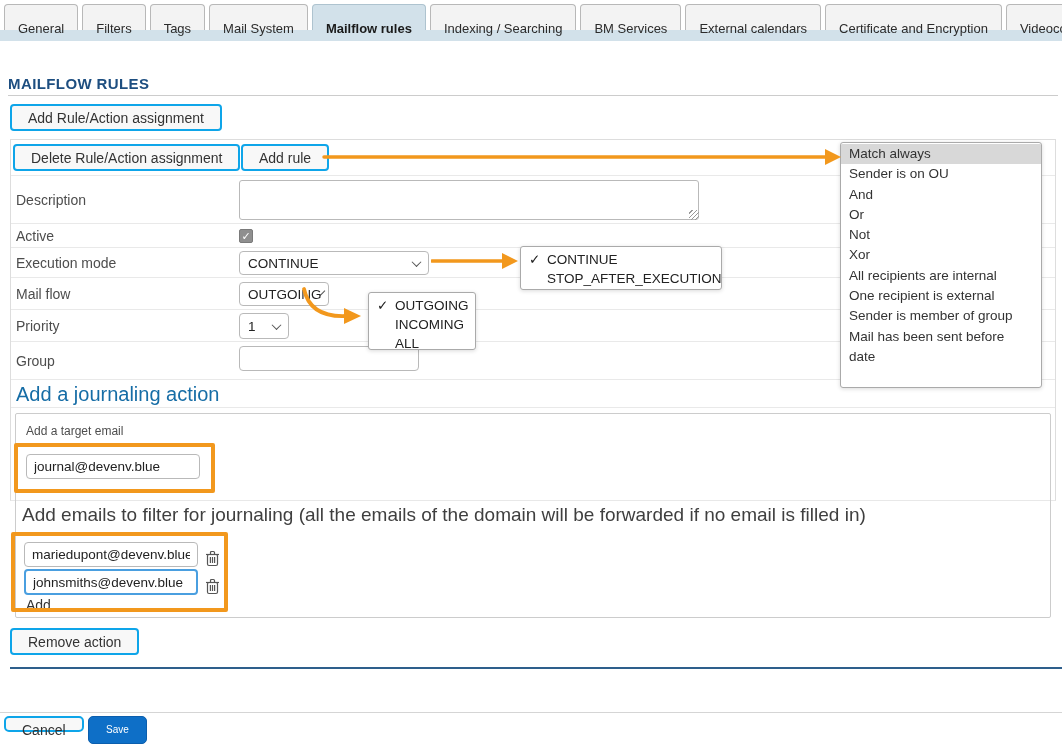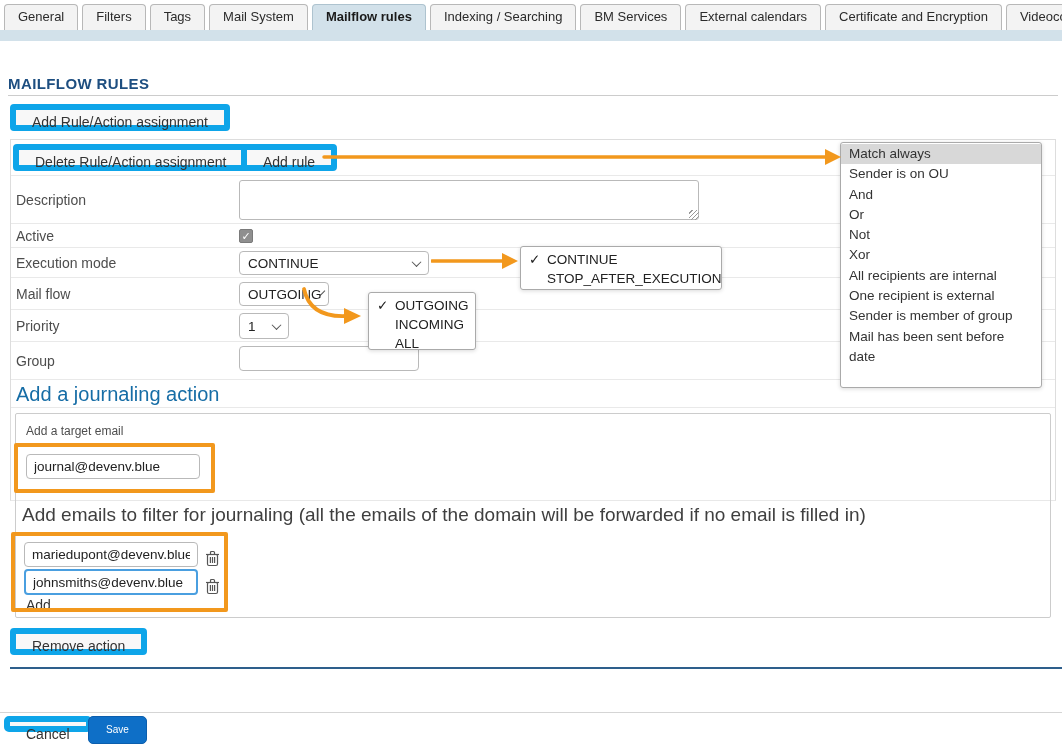--- a/index.html
+++ b/index.html
@@ -2,32 +2,32 @@
 <html><head>
 <meta charset="utf-8">
 <style>
   * { margin:0; padding:0; box-sizing:border-box; }
   html,body { background:#fff; }
   body { font-family:"Liberation Sans", sans-serif; color:#333; }
   .stage { position:relative; width:1062px; height:754px; background:#fff; overflow:hidden; }
 
   
   .tabbar { position:absolute; top:4px; left:4px; display:flex; gap:4px; z-index:5; }
-  .tab { height:26px; line-height:24px; padding:0 13px; background:#f3f3f3; border:1px solid #b8b8b8;
+  .tab { height:26px; line-height:24px; padding:12px 13px; background:#f3f3f3; border:1px solid #b8b8b8;
          border-bottom:none; border-radius:4px 4px 0 0; font-size:13px; color:#2b2b2b; cursor:pointer; white-space:nowrap; }
   .tab.active { background:#d2e1ea; border-color:#aec3cf; font-weight:bold; color:#1a1a1a; }
   .tabstrip { position:absolute; top:30px; left:0; width:1062px; height:11px; background:#d2e1ea; }
 
   
   .page-title { position:absolute; top:75px; left:8px; font-size:15px; font-weight:bold;
                 letter-spacing:.4px; color:#1d4e80; }
   .title-rule { position:absolute; top:95px; left:8px; width:1050px; border-top:1px solid #ccc; }
 
   
-  .btn { display:inline-block; background:#f8f8f8; border:6px solid #0ea5e9; border-radius:4px;
+  .btn { display:inline-block; background:#f8f8f8; border:2px solid #0ea5e9; border-radius:4px;
          font-size:14px; color:#333; padding:0 16px; height:27px; line-height:25px; cursor:pointer;
          font-family:"Liberation Sans", sans-serif; }
   .btn-add-assign { position:absolute; top:104px; left:10px; }
   .btn-remove-action { position:absolute; top:628px; left:10px; }
 
   
   .form-table { position:absolute; top:139px; left:10px; width:1046px; height:362px;
                 border:1px solid #ddd; border-bottom:1px solid #e8e8e8; background:#fff; }
   .frow { position:relative; border-bottom:1px solid #e9e9e9; }
   .frow .flabel { position:absolute; left:5px; top:50%; transform:translateY(-50%);

